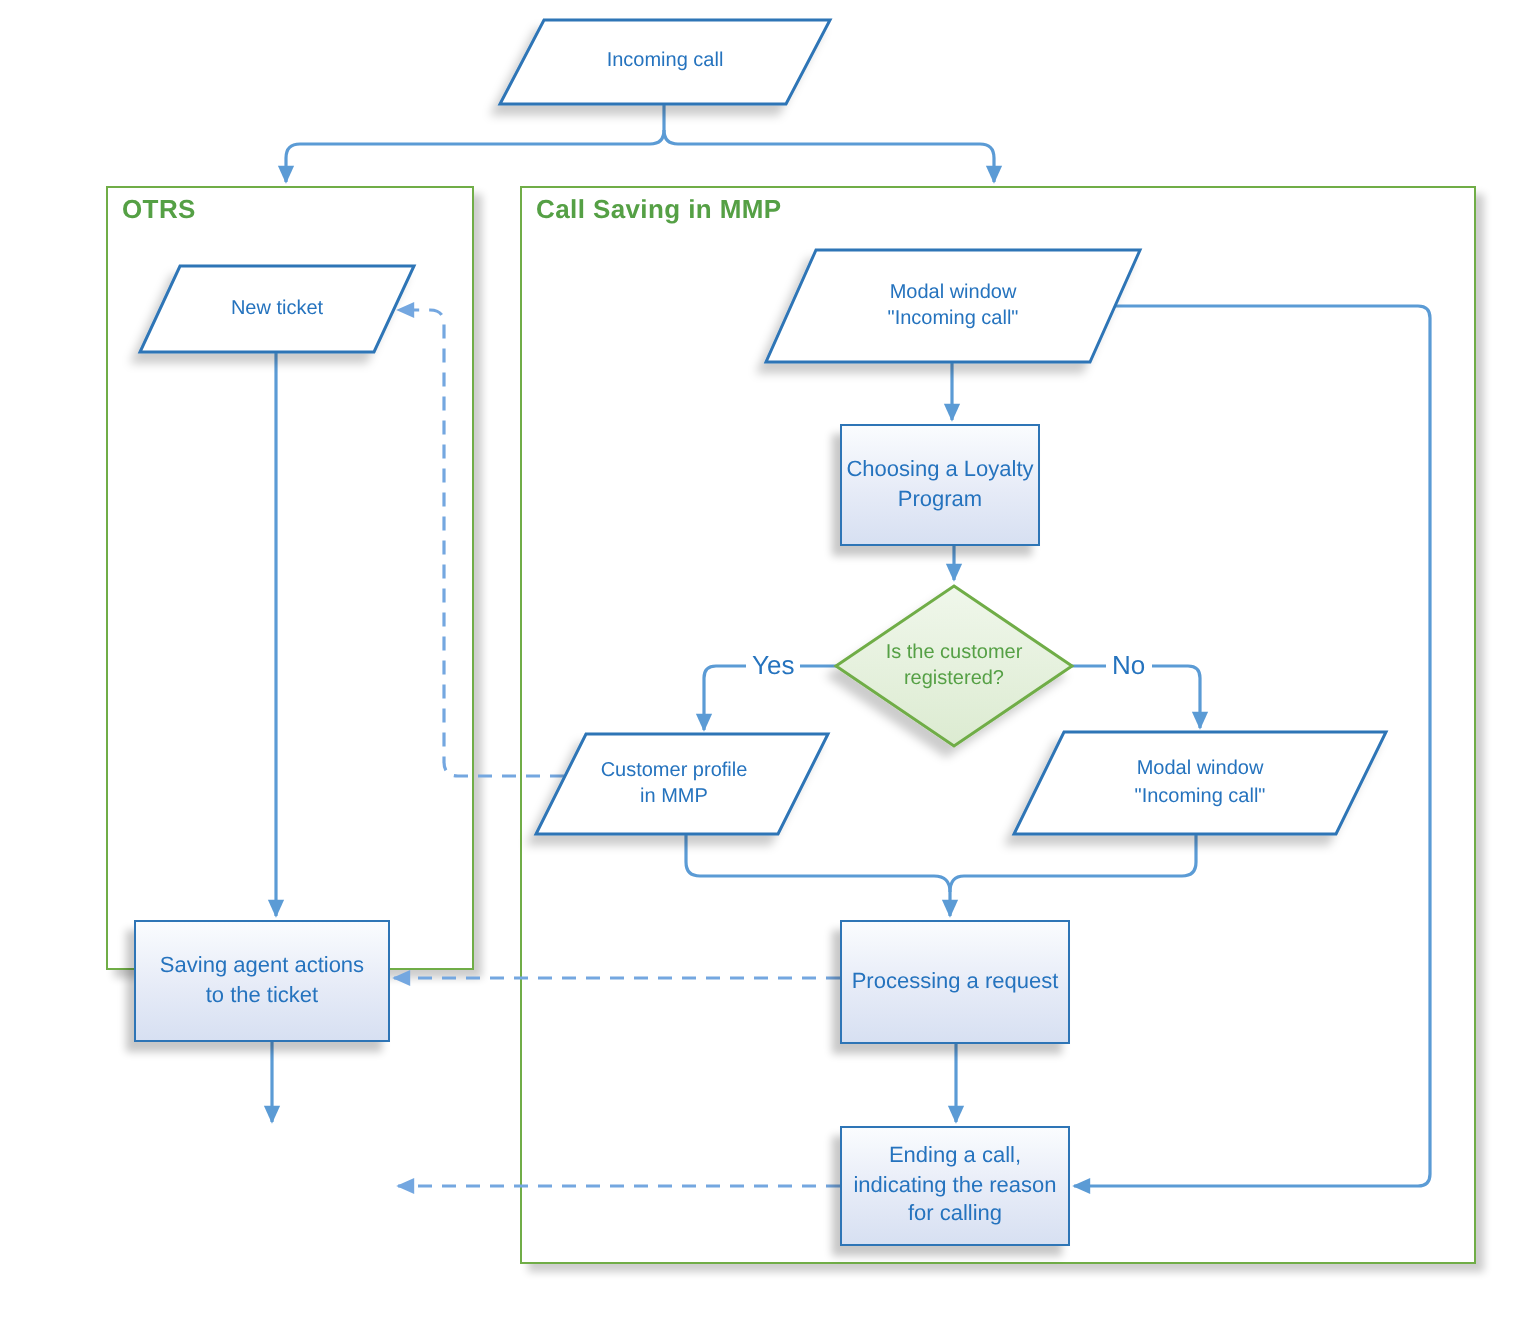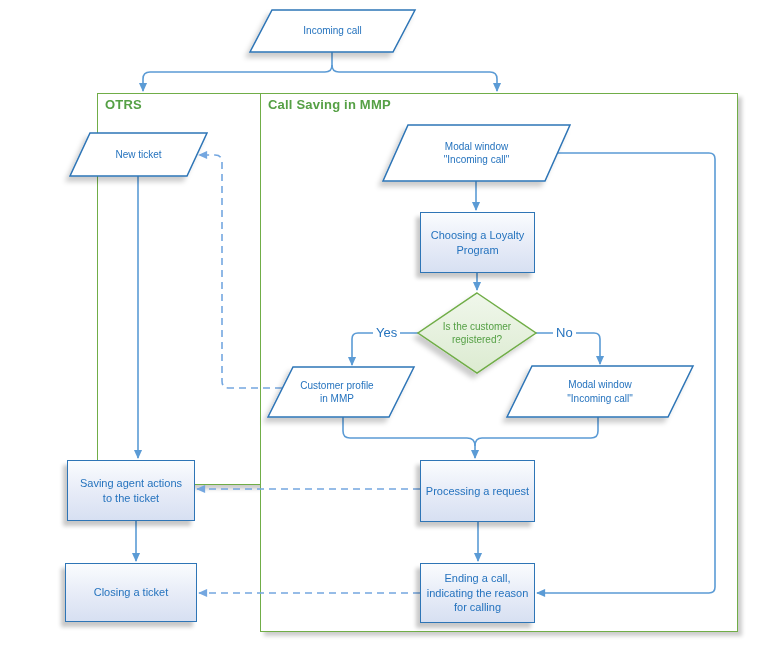--- a/index.html
+++ b/index.html
@@ -30,21 +30,21 @@
   .branch-lbl{
     position:absolute;background:#ffffff;padding:0 3px;font-size:13px;color:#2573BE;
     line-height:13px;
   }
 </style>
 </head>
 <body>
 
 <div class="canvas">
 
-  <div class="container" style="left:53px;top:93px;width:184px;height:392px;margin-left:44px;">
+  <div class="container" style="left:53px;top:93px;width:184px;height:392px;">
     <span class="container-title">OTRS</span>
   </div>
   <div class="container" style="left:260px;top:93px;width:478px;height:539px;">
     <span class="container-title">Call Saving in MMP</span>
   </div>
 
   <svg class="svg-layer" width="767" height="669" viewBox="0 0 767 669">
     <defs>
       <filter id="ds" x="-30%" y="-30%" width="160%" height="170%">
         <feDropShadow dx="-4" dy="5" stdDeviation="2.5" flood-color="#000000" flood-opacity="0.20"></feDropShadow>
@@ -86,26 +86,25 @@
     <g stroke="#2E75B6" stroke-width="1.5" fill="#ffffff" filter="url(#ds)">
       <polygon points="272,10 415,10 393,52 250,52"></polygon>
       <polygon points="90,133 207,133 187,176 70,176"></polygon>
       <polygon points="408,125 570,125 545,181 383,181"></polygon>
       <polygon points="293,367 414,367 389,417 268,417"></polygon>
       <polygon points="532,366 693,366 668,417 507,417"></polygon>
     </g>
     <polygon points="477,293 536,333 477,373 418,333" fill="url(#gradGreen)" stroke="#70AD47" stroke-width="1.5" filter="url(#ds)"></polygon>
   </svg>
 
-  <div class="pbox" style="left:420px;top:212px;width:115px;height:61px;">Choosing a Loyalty
+  <div class="pbox" style="left:420px;top:212px;width:100px;height:61px;">Choosing a Loyalty
 Program</div>
   <div class="pbox" style="left:67px;top:460px;width:128px;height:61px;">Saving agent actions
 to the ticket</div>
   <div class="pbox" style="left:420px;top:460px;width:115px;height:62px;">Processing a request</div>
-  <div class="pbox" style="left:65px;top:563px;width:132px;height:59px;">Closing a ticket</div>
   <div class="pbox" style="left:420px;top:563px;width:115px;height:60px;">Ending a call,
 indicating the reason
 for calling</div>
 
   <div class="lbl" style="left:250px;top:10px;width:165px;height:42px;">Incoming call</div>
   <div class="lbl" style="left:70px;top:133px;width:137px;height:43px;">New ticket</div>
   <div class="lbl" style="left:383px;top:125px;width:187px;height:56px;">Modal window
 "Incoming call"</div>
   <div class="lbl" style="left:419px;top:295px;width:116px;height:76px;color:#55A045;">Is the customer
 registered?</div>

